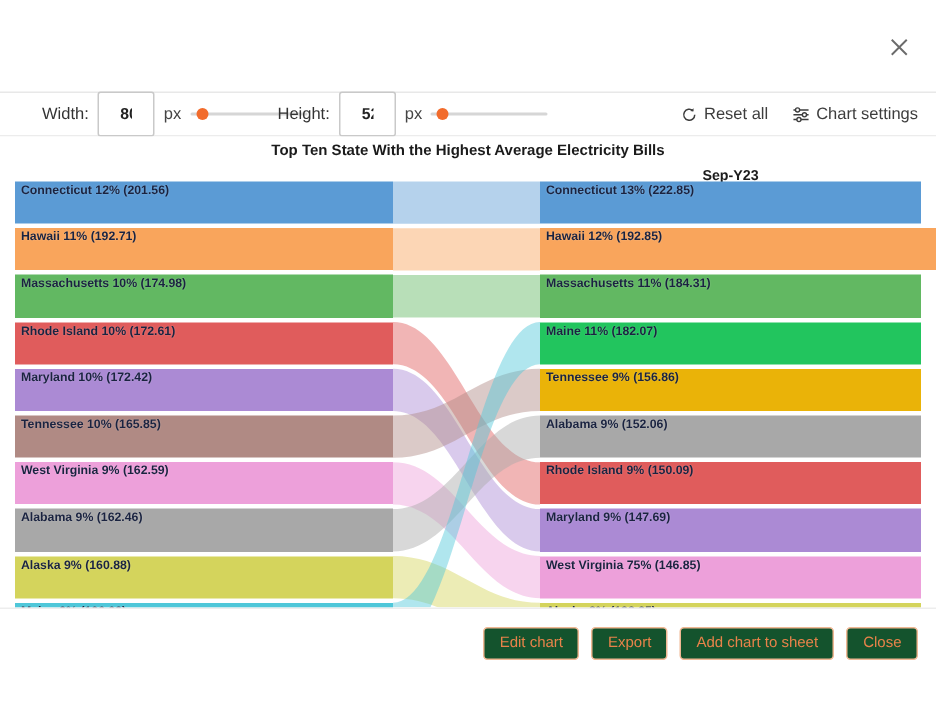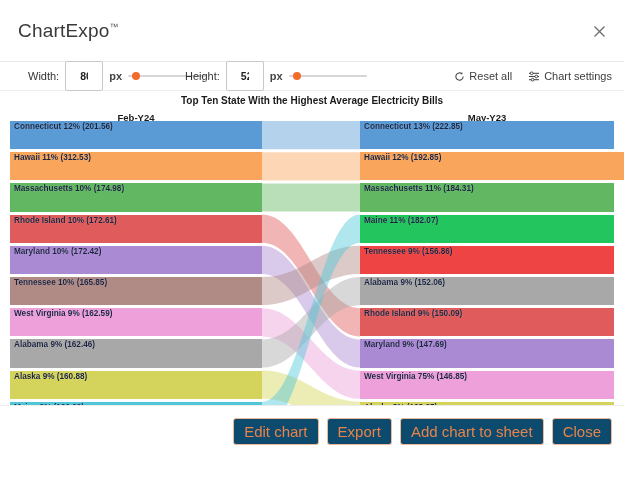--- a/index.html
+++ b/index.html
@@ -57,21 +57,21 @@
   .tb-label { font-size: 11px; color: #333; }
   .tb-input {
     width: 38px; height: 17px;
     border: 1px solid #c9c9c9; background: #fff;
     border-radius: 2px;
     font-size: 10.5px; font-weight: bold; color: #222;
     text-align: center;
     font-family: "Liberation Sans", sans-serif;
     padding: 14px; line-height: 15px;
   }
-  .tb-unit { font-size: 11px; color: #444; font-weight: bold; }
+  .tb-unit { font-size: 11px; color: #444; }
   .slider {
     position: relative;
     width: 78px; height: 12px;
     display: inline-block;
   }
   .slider .track {
     position: absolute; left: 0; top: 5px;
     width: 78px; height: 2px;
     background: #d6d6d6; border-radius: 2px;
   }
@@ -133,40 +133,37 @@
     width: 624px; height: 75px;
     background: #ffffff;
     border-top: 1px solid #ededed;
   }
   .footer-btns {
     position: absolute; right: 12px; top: 12px;
     display: flex; gap: 8px;
   }
   .fbtn {
     border: 1px solid #f0b894;
-    background: #0c4a6e;
+    background: #14532d;
     color: #e8834a;
-    font-size: 15px;
+    font-size: 10px;
     font-family: "Liberation Sans", sans-serif;
     border-radius: 3px;
     padding: 5px 10px;
     cursor: pointer;
     white-space: nowrap;
     line-height: 1;
   }
 </style>
 </head>
 <body>
 
 <div id="app">
 
   <div class="titlebar">
-    <div class="brand">
-      <span>ChartExpo</span><span class="tm">™</span>
-    </div>
     <div class="close-btn">
       <svg width="13" height="13" viewBox="0 0 13 13" aria-hidden="true">
         <line x1="1.5" y1="1.5" x2="11.5" y2="11.5" stroke="#6b6b6b" stroke-width="1.3"></line>
         <line x1="11.5" y1="1.5" x2="1.5" y2="11.5" stroke="#6b6b6b" stroke-width="1.3"></line>
       </svg>
     </div>
   </div>
 
   <div class="toolbar">
 
@@ -211,42 +208,41 @@
             <circle cx="5" cy="9.5" r="1.5" fill="#fff" stroke="#3d3d3d" stroke-width="1"></circle>
           </svg>
         </span>
         <span>Chart settings</span>
       </div>
     </div>
   </div>
 
   <div class="chart-area">
     <div class="chart-title">Top Ten State With the Highest Average Electricity Bills</div>
-    <div class="col-header" id="hdr-left">Feb-Y24</div>
-    <div class="col-header" id="hdr-right">May-Y23</div>
+    <div class="col-header" id="hdr-right">Sep-Y23</div>
 
     <svg class="sankey" id="sankey-links" viewBox="0 0 624 314" preserveAspectRatio="none">
         <path d="M262,30 C303.15999999999997,30 318.84000000000003,30 360,30 L360,58.2 C318.84000000000003,58.2 303.15999999999997,58.2 262,58.2 Z" fill="#5b9bd5" fill-opacity="0.45" stroke="none"></path>
         <path d="M262,61.2 C303.15999999999997,61.2 318.84000000000003,61.2 360,61.2 L360,89.4 C318.84000000000003,89.4 303.15999999999997,89.4 262,89.4 Z" fill="#f9a55c" fill-opacity="0.45" stroke="none"></path>
         <path d="M262,92.4 C303.15999999999997,92.4 318.84000000000003,92.4 360,92.4 L360,120.60000000000001 C318.84000000000003,120.60000000000001 303.15999999999997,120.60000000000001 262,120.60000000000001 Z" fill="#62b862" fill-opacity="0.45" stroke="none"></path>
         <path d="M262,123.6 C303.15999999999997,123.6 318.84000000000003,217.2 360,217.2 L360,245.39999999999998 C318.84000000000003,245.39999999999998 303.15999999999997,151.79999999999998 262,151.79999999999998 Z" fill="#e05c5c" fill-opacity="0.45" stroke="none"></path>
         <path d="M262,154.8 C303.15999999999997,154.8 318.84000000000003,248.4 360,248.4 L360,276.6 C318.84000000000003,276.6 303.15999999999997,183 262,183 Z" fill="#ab8ad4" fill-opacity="0.45" stroke="none"></path>
         <path d="M262,186 C303.15999999999997,186 318.84000000000003,154.8 360,154.8 L360,183 C318.84000000000003,183 303.15999999999997,214.2 262,214.2 Z" fill="#b08a84" fill-opacity="0.45" stroke="none"></path>
         <path d="M262,217.2 C303.15999999999997,217.2 318.84000000000003,279.6 360,279.6 L360,307.8 C318.84000000000003,307.8 303.15999999999997,245.39999999999998 262,245.39999999999998 Z" fill="#eda0da" fill-opacity="0.45" stroke="none"></path>
         <path d="M262,248.4 C303.15999999999997,248.4 318.84000000000003,186 360,186 L360,214.2 C318.84000000000003,214.2 303.15999999999997,276.6 262,276.6 Z" fill="#a8a8a8" fill-opacity="0.45" stroke="none"></path>
         <path d="M262,279.6 C303.15999999999997,279.6 318.84000000000003,310.8 360,310.8 L360,339 C318.84000000000003,339 303.15999999999997,307.8 262,307.8 Z" fill="#d4d45c" fill-opacity="0.45" stroke="none"></path>
         <path d="M262,310.8 C303.15999999999997,310.8 318.84000000000003,123.6 360,123.6 L360,151.79999999999998 C318.84000000000003,151.79999999999998 303.15999999999997,339 262,339 Z" fill="#4fc7d9" fill-opacity="0.45" stroke="none"></path>
       </svg>
 
     <div id="nodes-left">
         <div class="node" style="left: 10px; top: 30px; width: 252px; height: 28.2px; background: rgb(91, 155, 213);">
           <span class="node-label">Connecticut 12% (201.56)</span>
         </div>
         <div class="node" style="left: 10px; top: 61.2px; width: 252px; height: 28.2px; background: rgb(249, 165, 92);">
-          <span class="node-label">Hawaii 11% (312.53)</span>
+          <span class="node-label">Hawaii 11% (192.71)</span>
         </div>
         <div class="node" style="left: 10px; top: 92.4px; width: 252px; height: 28.2px; background: rgb(98, 184, 98);">
           <span class="node-label">Massachusetts 10% (174.98)</span>
         </div>
         <div class="node" style="left: 10px; top: 123.6px; width: 252px; height: 28.2px; background: rgb(224, 92, 92);">
           <span class="node-label">Rhode Island 10% (172.61)</span>
         </div>
         <div class="node" style="left: 10px; top: 154.8px; width: 252px; height: 28px; background: rgb(171, 138, 212);">
           <span class="node-label">Maryland 10% (172.42)</span>
         </div>
@@ -272,21 +268,21 @@
         </div>
         <div class="node" style="left: 360px; top: 61.2px; width: 279px; height: 28.2px; background: rgb(249, 165, 92);">
           <span class="node-label">Hawaii 12% (192.85)</span>
         </div>
         <div class="node" style="left: 360px; top: 92.4px; width: 254px; height: 28.2px; background: rgb(98, 184, 98);">
           <span class="node-label">Massachusetts 11% (184.31)</span>
         </div>
         <div class="node" style="left: 360px; top: 123.6px; width: 254px; height: 28.2px; background: #22c55e;">
           <span class="node-label">Maine 11% (182.07)</span>
         </div>
-        <div class="node" style="left: 360px; top: 154.8px; width: 254px; height: 28.2px; background: #ef4444;">
+        <div class="node" style="left: 360px; top: 154.8px; width: 254px; height: 28.2px; background: #eab308;">
           <span class="node-label">Tennessee 9% (156.86)</span>
         </div>
         <div class="node" style="left: 360px; top: 186px; width: 254px; height: 28.2px; background: rgb(168, 168, 168);">
           <span class="node-label">Alabama 9% (152.06)</span>
         </div>
         <div class="node" style="left: 360px; top: 217.2px; width: 254px; height: 28.2px; background: rgb(224, 92, 92);">
           <span class="node-label">Rhode Island 9% (150.09)</span>
         </div>
         <div class="node" style="left: 360px; top: 248.4px; width: 254px; height: 28.2px; background: rgb(171, 138, 212);">
           <span class="node-label">Maryland 9% (147.69)</span>

